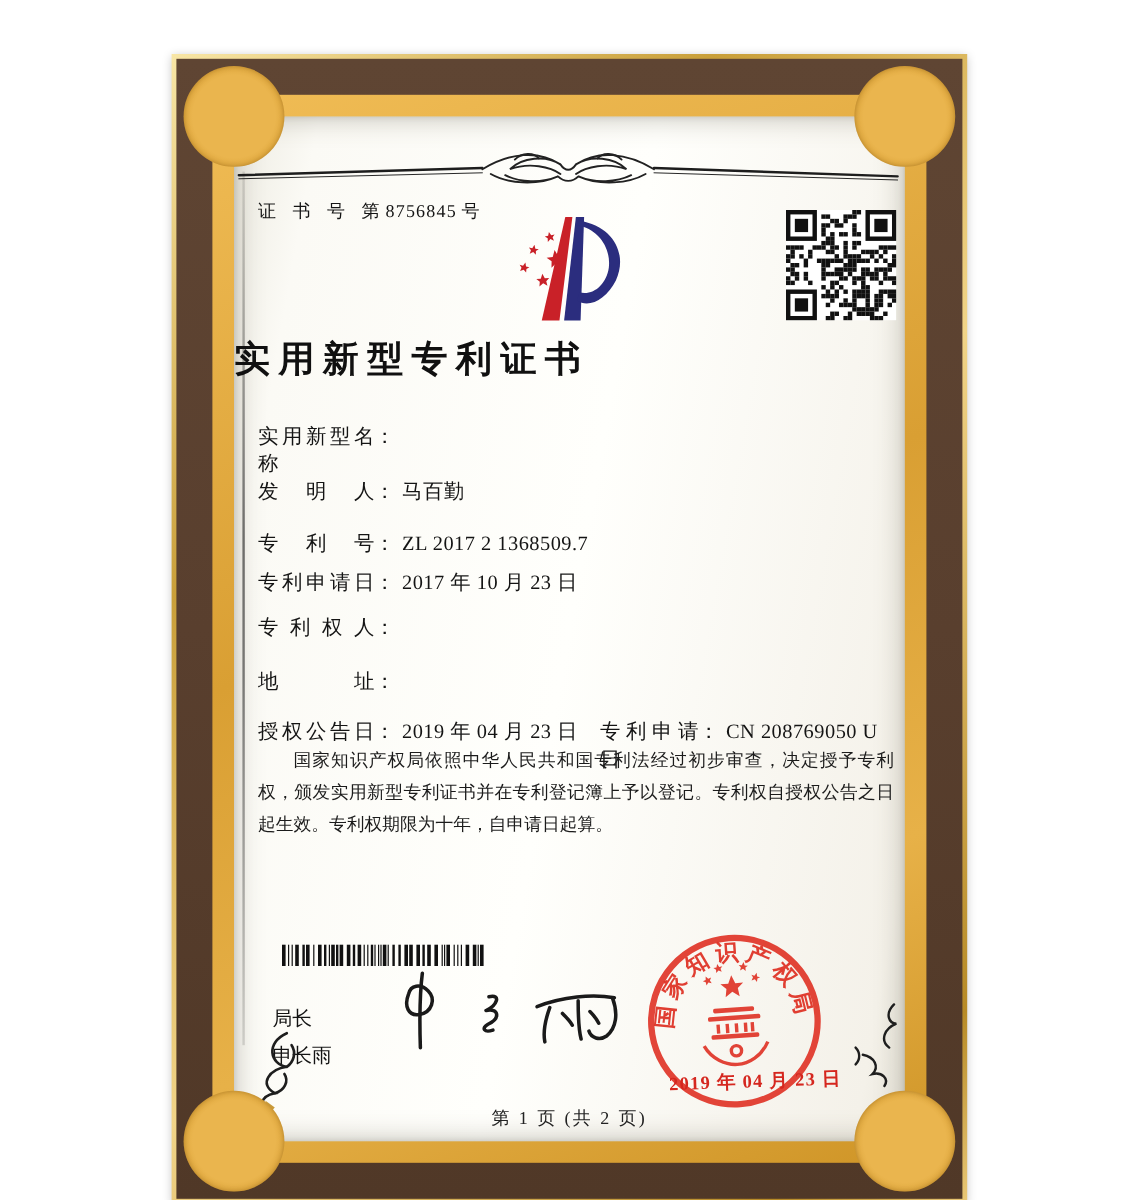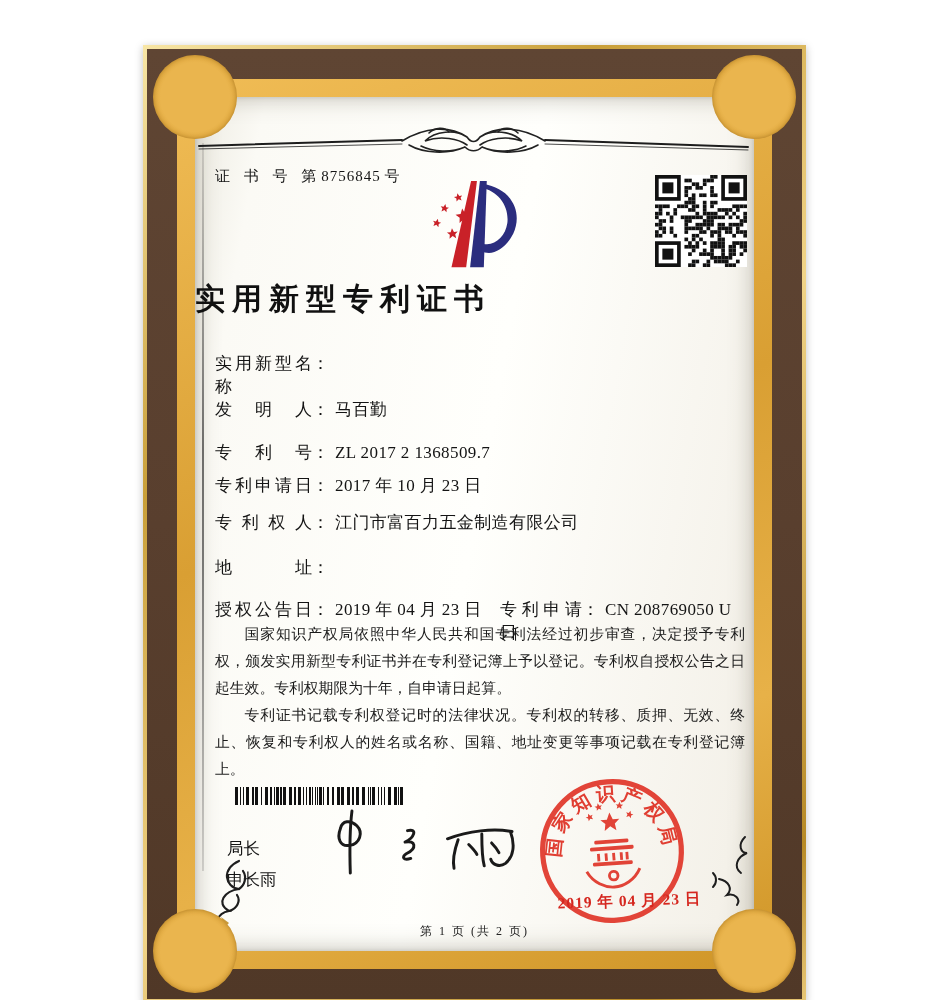--- a/index.html
+++ b/index.html
@@ -66,21 +66,21 @@
   .bodytext{left:20px;top:524px;width:530px;font-size:14.8px;line-height:1.82;text-align:justify;color:#1b1b1b;}
   .bodytext p{margin:0;text-indent:2em;}
   .barcode{left:40px;top:690px;width:170px;height:18px;}
   .signer{left:32px;top:736px;font-size:16.5px;line-height:31px;}
   .signature{left:130px;top:700px;width:196px;height:100px;}
   .seal{left:341px;top:678px;width:152px;height:152px;transform:rotate(-4deg);opacity:.95;}
   .seal-date{
     left:352px;top:794px;width:165px;text-align:center;z-index:3;
     color:#d5271f;font-weight:bold;font-size:15.5px;letter-spacing:1px;transform:rotate(-2deg);
   }
-  .footer{left:0;right:0;top:826px;text-align:center;font-size:12px;letter-spacing:2px;color:#222;}
+  .footer{left:0;right:0;top:826px;text-align:center;font-size:15px;letter-spacing:2px;color:#222;}
   .curl-l{left:4px;top:762px;width:52px;height:86px;}
   .curl-r{left:516px;top:738px;width:40px;height:72px;}
 </style>
 </head>
 <body>
 
 <div class="stage">
   <div class="frame">
     <div class="frame-brown">
       <div class="frame-gold">
@@ -370,40 +370,38 @@
             <span class="fvalue">ZL 2017 2 1368509.7</span>
           </div>
           <div class="abs row" style="top:378px">
             <span class="flabel">专利申请日</span>
               <span class="colon">：</span>
             <span class="fvalue">2017 年 10 月 23 日</span>
           </div>
           <div class="abs row" style="top:415px">
             <span class="flabel">专利权人</span>
               <span class="colon">：</span>
-            <span class="fvalue">江门市富百力五金制造有限公司</span>
           </div>
           <div class="abs row" style="top:460px">
             <span class="flabel">地址</span>
               <span class="colon">：</span>
           </div>
           <div class="abs row" style="top:502px">
             <span class="flabel">授权公告日</span>
               <span class="colon">：</span>
             <span class="fvalue">2019 年 04 月 23 日</span>
             <span class="pair2">
               <span class="flabel">专利申请日</span>
                 <span class="colon">：</span>
               <span class="fvalue">CN 208769050 U</span>
             </span>
           </div>
 
           <div class="abs bodytext">
             <p>国家知识产权局依照中华人民共和国专利法经过初步审查，决定授予专利权，颁发实用新型专利证书并在专利登记簿上予以登记。专利权自授权公告之日起生效。专利权期限为十年，自申请日起算。</p>
-            <p>专利证书记载专利权登记时的法律状况。专利权的转移、质押、无效、终止、恢复和专利权人的姓名或名称、国籍、地址变更等事项记载在专利登记簿上。</p>
           </div>
 
           <svg class="abs barcode" viewBox="0 0 170 18" preserveAspectRatio="none">
             <g id="bars" fill="#111">
                 <rect x="0" y="0" width="3" height="18"></rect>
                 <rect x="5" y="0" width="1" height="18"></rect>
                 <rect x="8" y="0" width="1" height="18"></rect>
                 <rect x="11" y="0" width="3" height="18"></rect>
                 <rect x="17" y="0" width="2" height="18"></rect>
                 <rect x="20" y="0" width="3" height="18"></rect>

